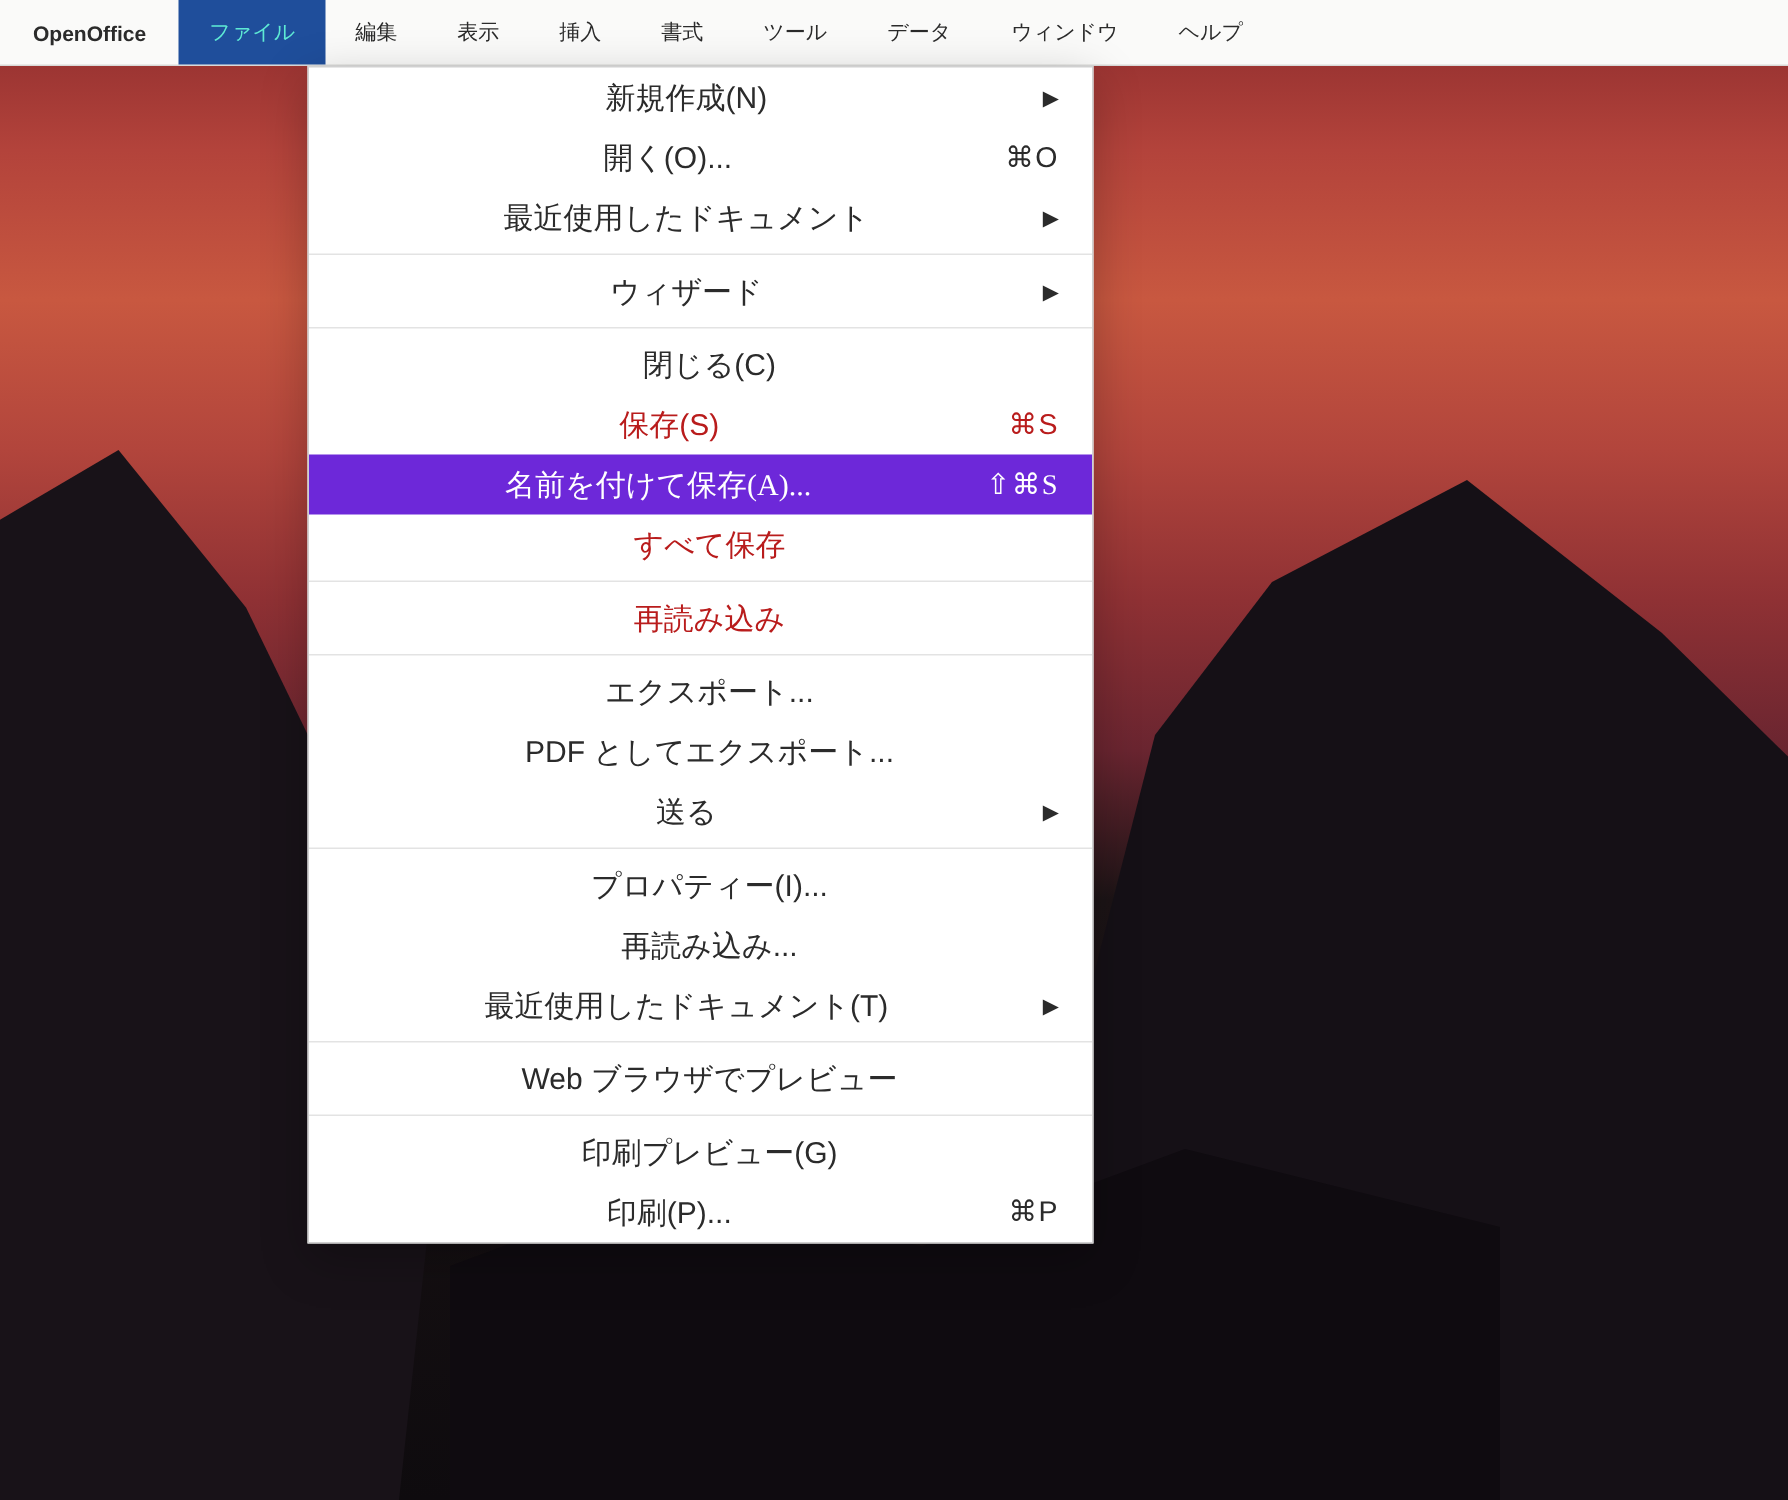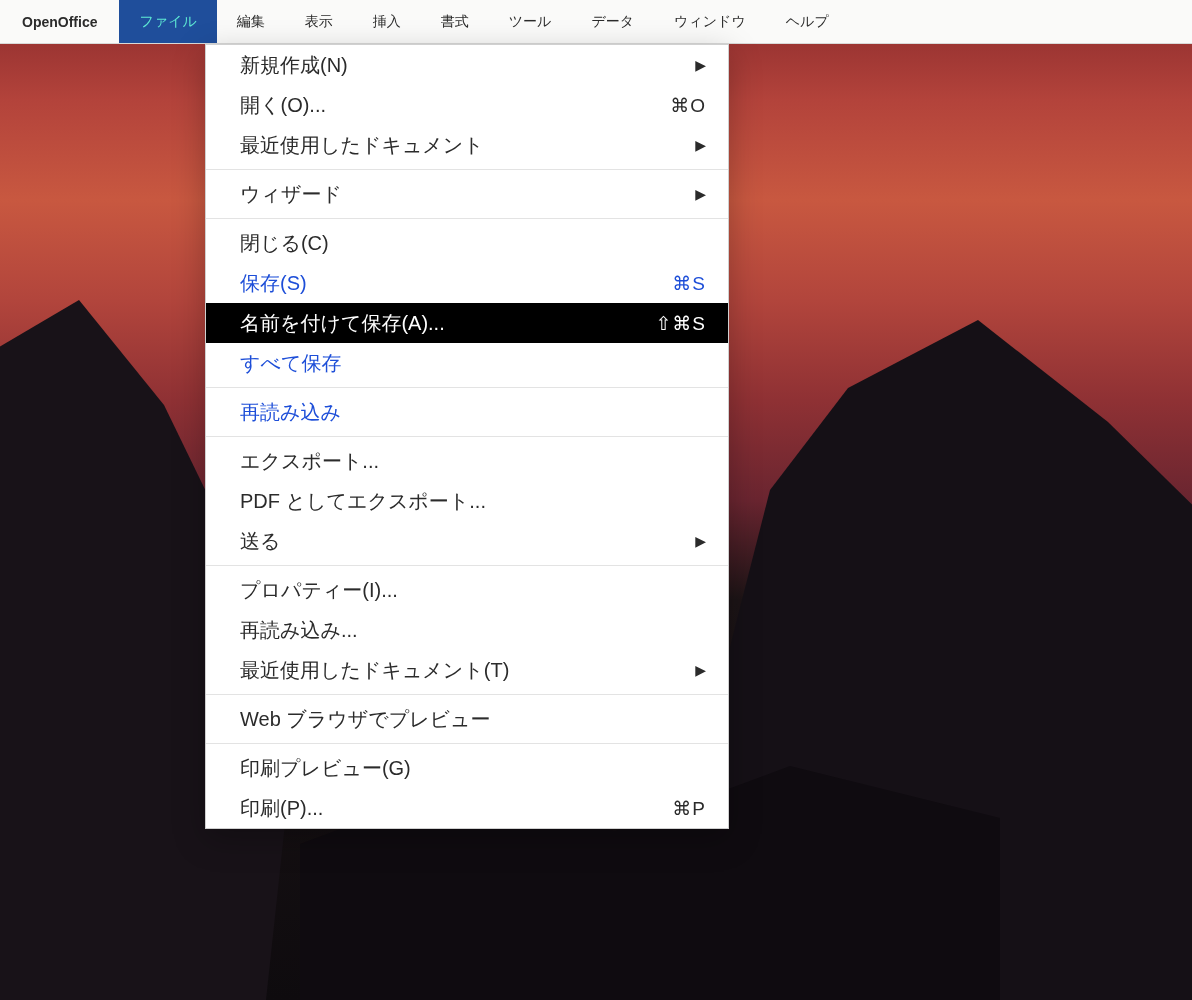--- a/index.html
+++ b/index.html
@@ -52,23 +52,23 @@
     font-size:20px;
   }
   .dd-item {
     display:flex; align-items:center;
     height:40px;
     padding:0 22px 0 34px;
     color:#2b2b2b;
     white-space:nowrap;
     cursor:default;
   }
-  .dd-item.disabled { color:#1d4ed8; }
-  .dd-item.highlight { background:#000000; color:#fff; }
-  .dd-label { flex:1; }
+  .dd-item.disabled { color:#b91c1c; }
+  .dd-item.highlight { background:#6d28d9; color:#fff;font-family:Liberation Serif, serif; }
+  .dd-label { flex:1;text-align:center; }
   .dd-shortcut { font-size:19px; color:inherit; margin-left:20px; letter-spacing:1px; }
   .dd-arrow { font-size:14px; color:#2b2b2b; margin-left:20px; }
   .dd-sep { height:1px; background:#e3e3e3; margin:4px 0; }
 </style>
 </head>
 <body>
 
 <div class="rock-left"></div>
 <div class="rock-right"></div>
 <div class="rock-mid"></div>

